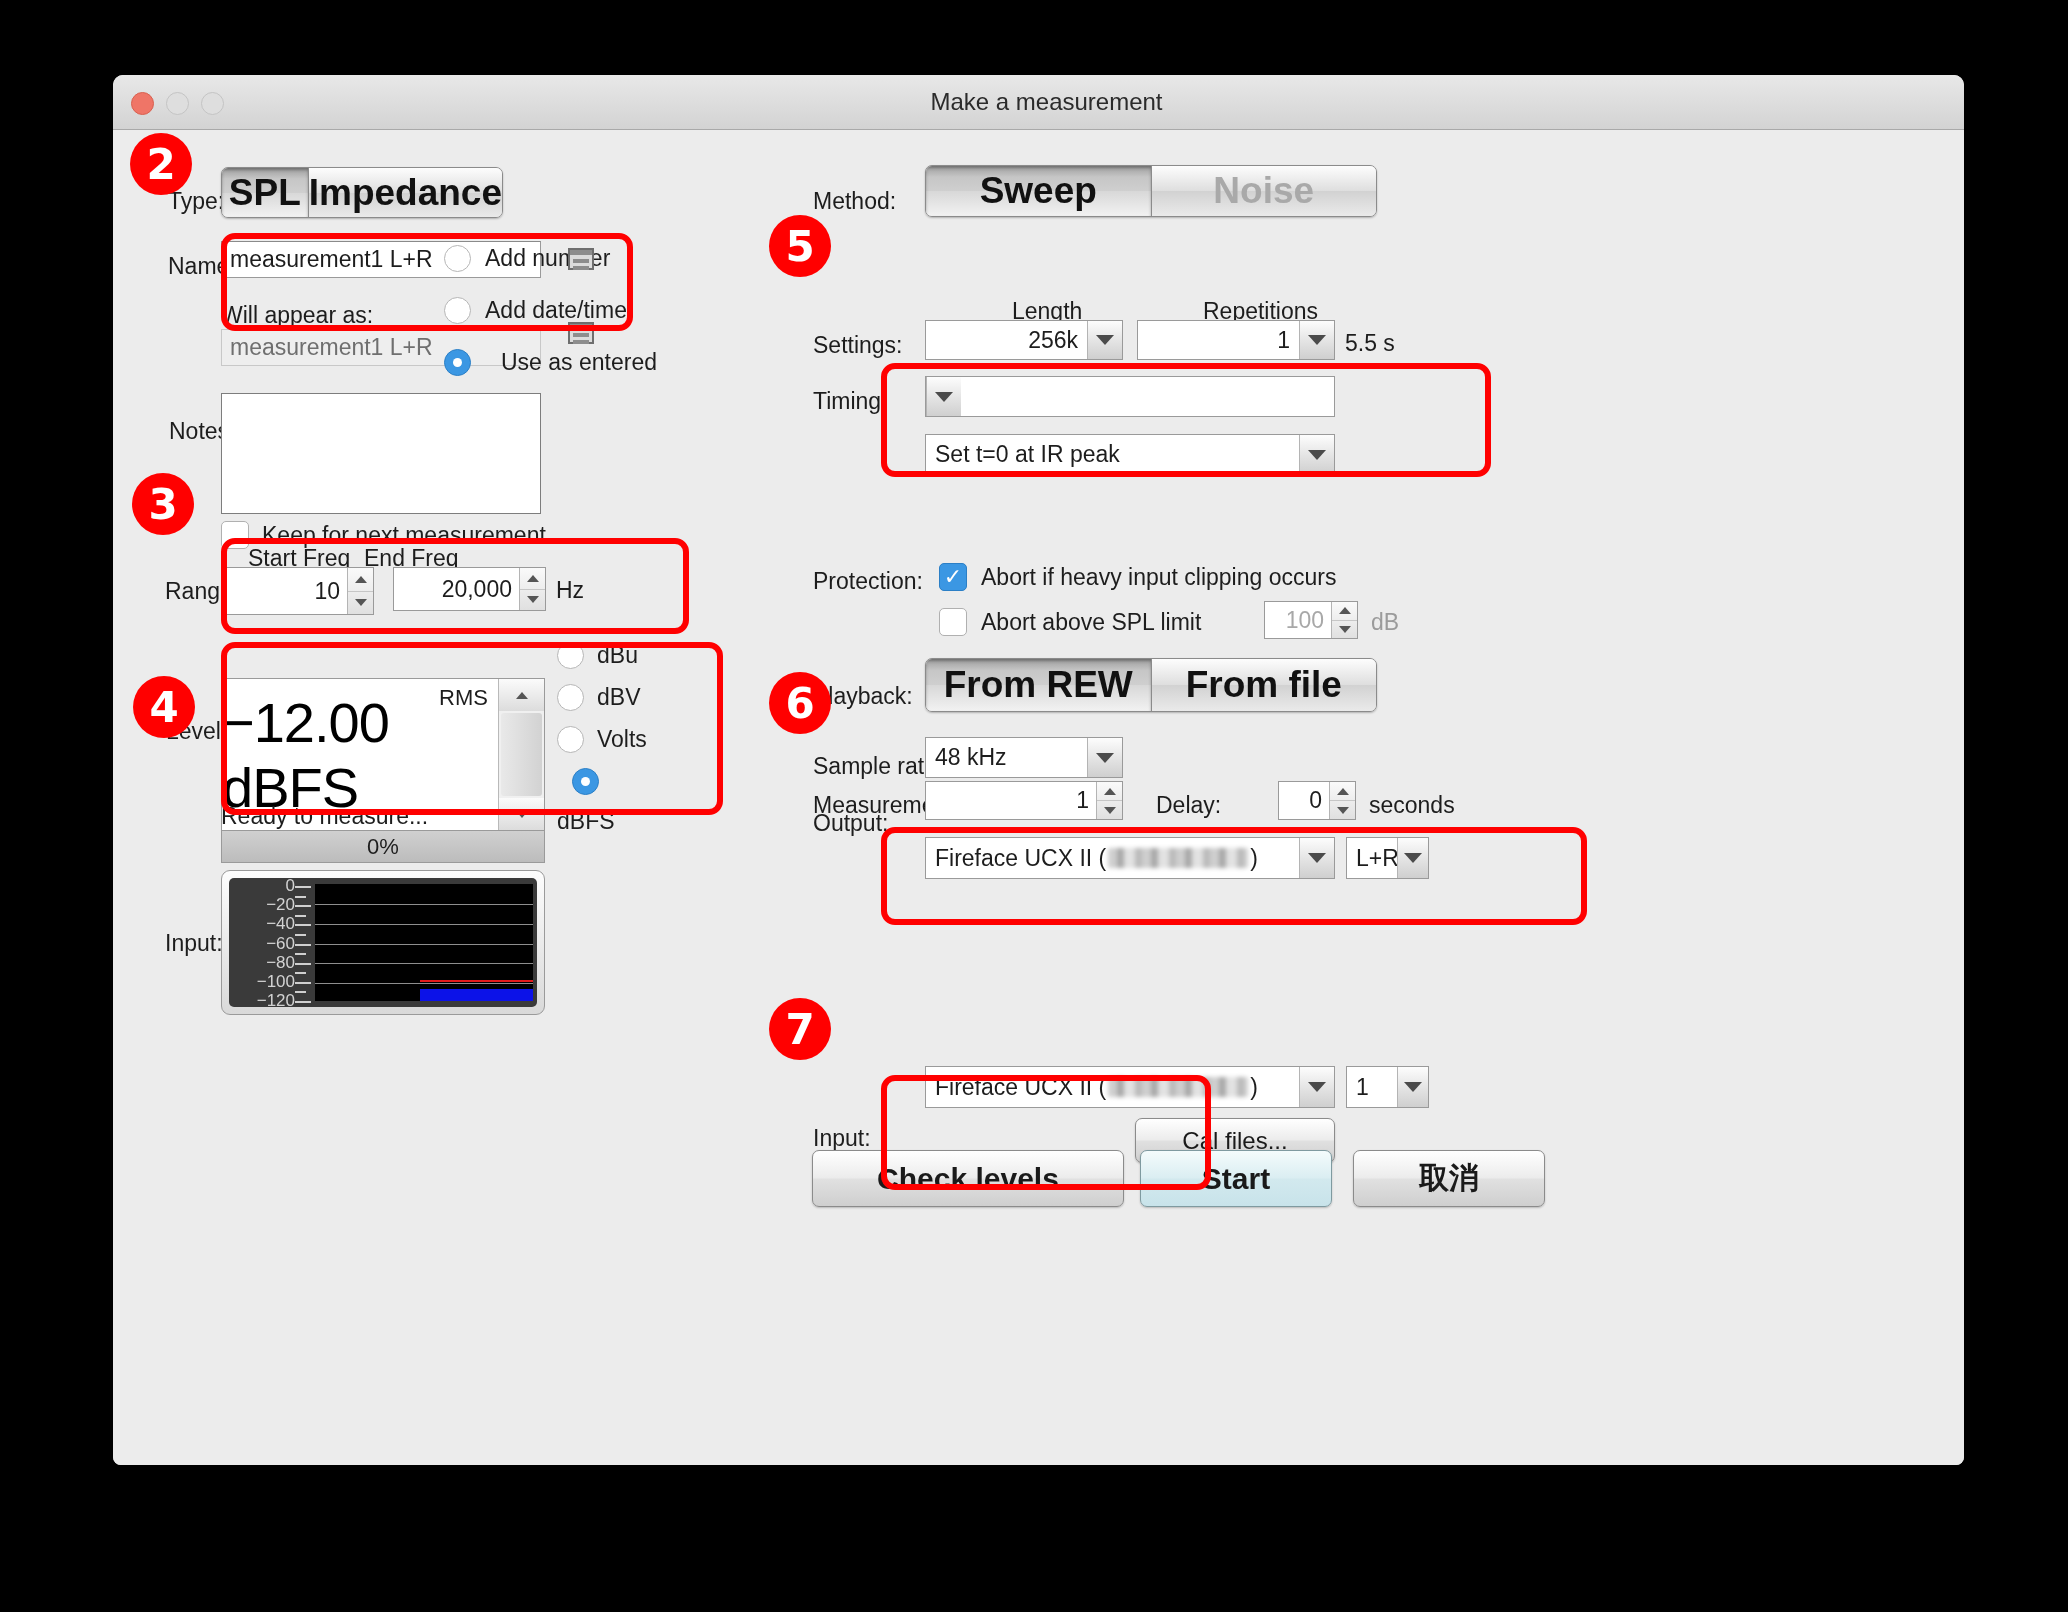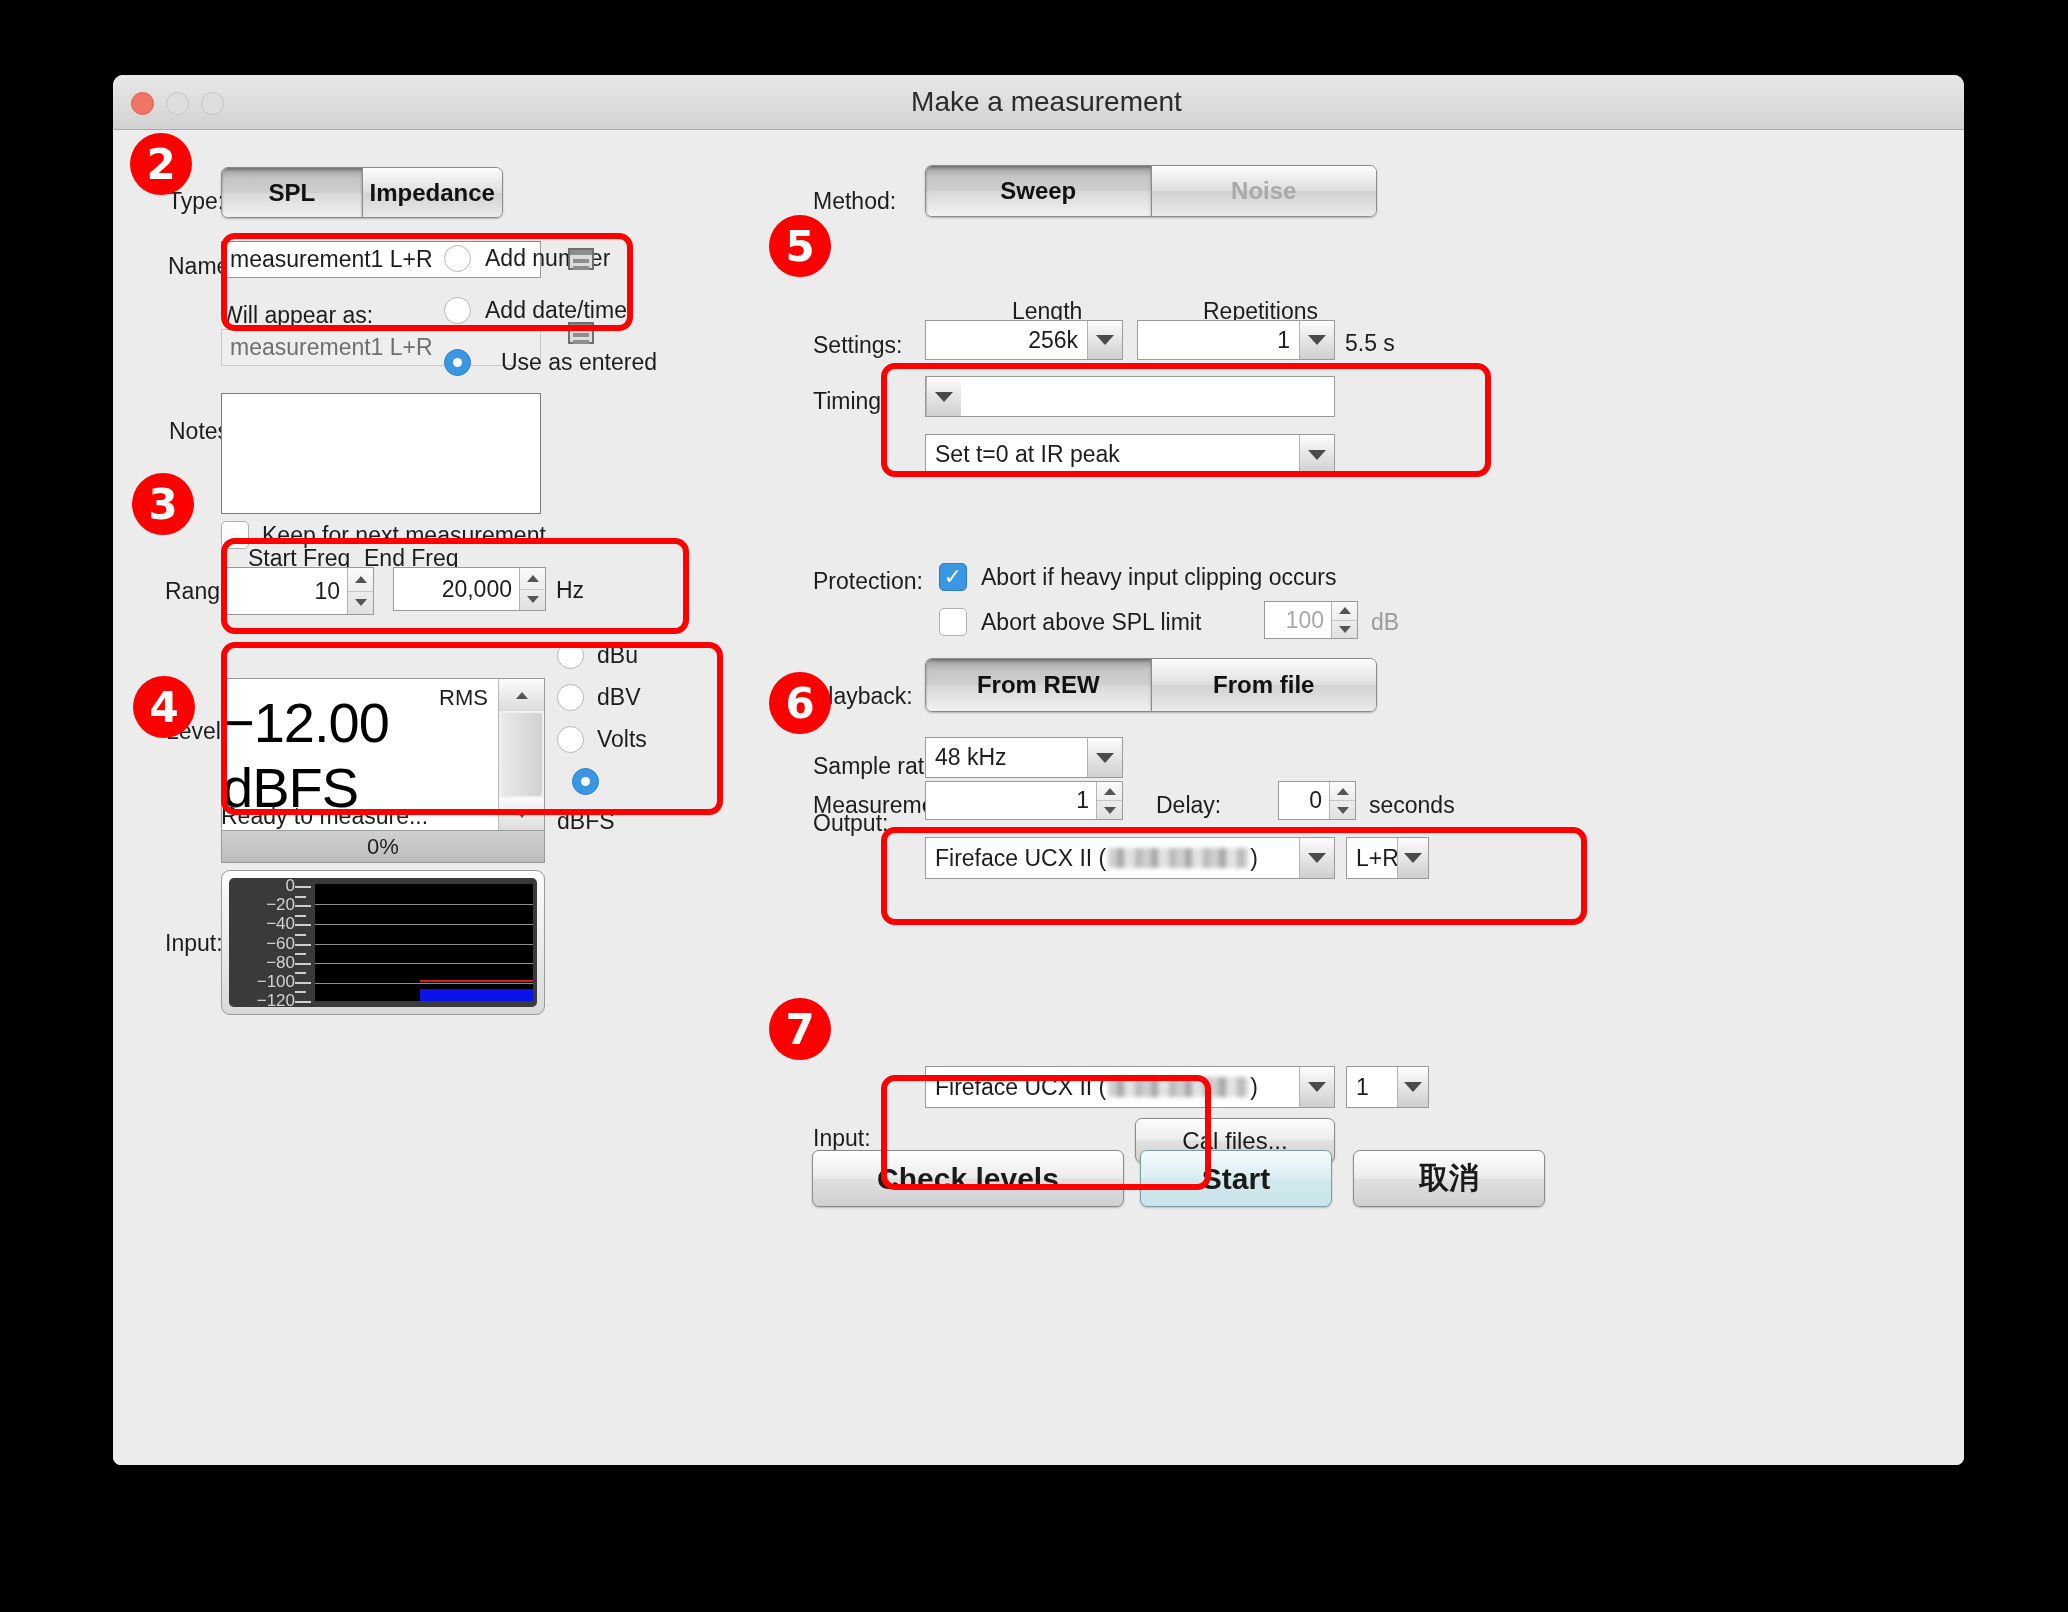--- a/index.html
+++ b/index.html
@@ -17,39 +17,39 @@
   }
   #titlebar{
     height:54px;
     background:linear-gradient(#e8e8e8,#d3d3d3);
     border-bottom:1px solid #a9a9a9;
     position:relative;
   }
   #title{
     position:absolute;left:16px;right:0;top:0;height:54px;
     display:flex;align-items:center;justify-content:center;
-    font-size:28px;color:#2b2b2b;
+    font-size:24px;color:#2b2b2b;
   }
   .traffic{position:absolute;top:17px;display:flex;gap:12px;left:18px;}
   .dot{width:21px;height:21px;border-radius:50%;}
   .dot.red{background:#ef7567;border:1px solid #d9604f;}
   .dot.grey{background:#dedede;border:1px solid #c4c4c4;}
 
   #body{position:absolute;left:0;top:55px;right:0;bottom:0;background:#ececec;}
 
   
   .lbl{font-size:23px;color:#1d1d1d;white-space:nowrap;}
   .abs{position:absolute;}
 
   
   .seg{display:flex;border:1px solid #8b8b8b;border-radius:7px;overflow:hidden;
        box-shadow:0 1px 2px rgba(0,0,0,.25);}
   .seg .sgbtn{
     flex:1;display:flex;align-items:center;justify-content:center;
-    font-size:24px;font-weight:bold;color:#111;
+    font-size:37px;font-weight:bold;color:#111;
     background:linear-gradient(#fdfdfd,#dedede 50%,#d2d2d2 51%,#eaeaea);
   }
   .seg .sgbtn.on{
     background:linear-gradient(#9d9d9d,#c6c6c6 22%,#cfcfcf 50%,#d8d8d8 51%,#f2f2f2);
     box-shadow:inset 0 2px 3px rgba(0,0,0,.30);
   }
   .seg .sgbtn.dim{color:#a9a9a9;}
   .seg .sgbtn + .sgbtn{border-left:1px solid #8b8b8b;}
 
   

